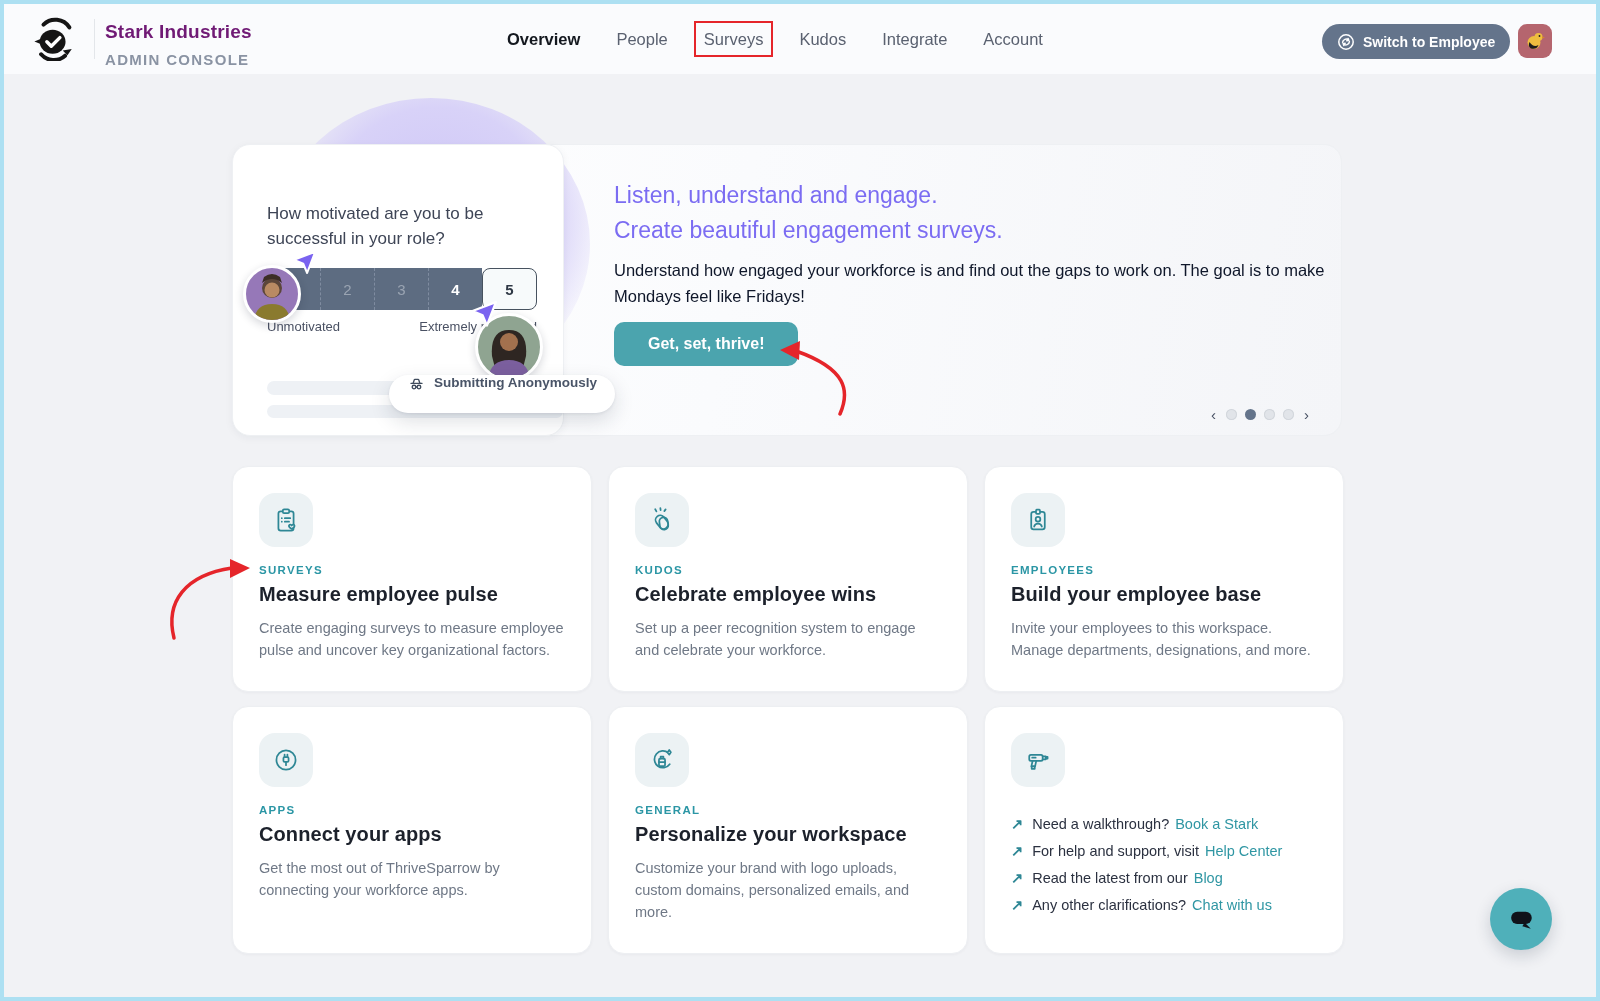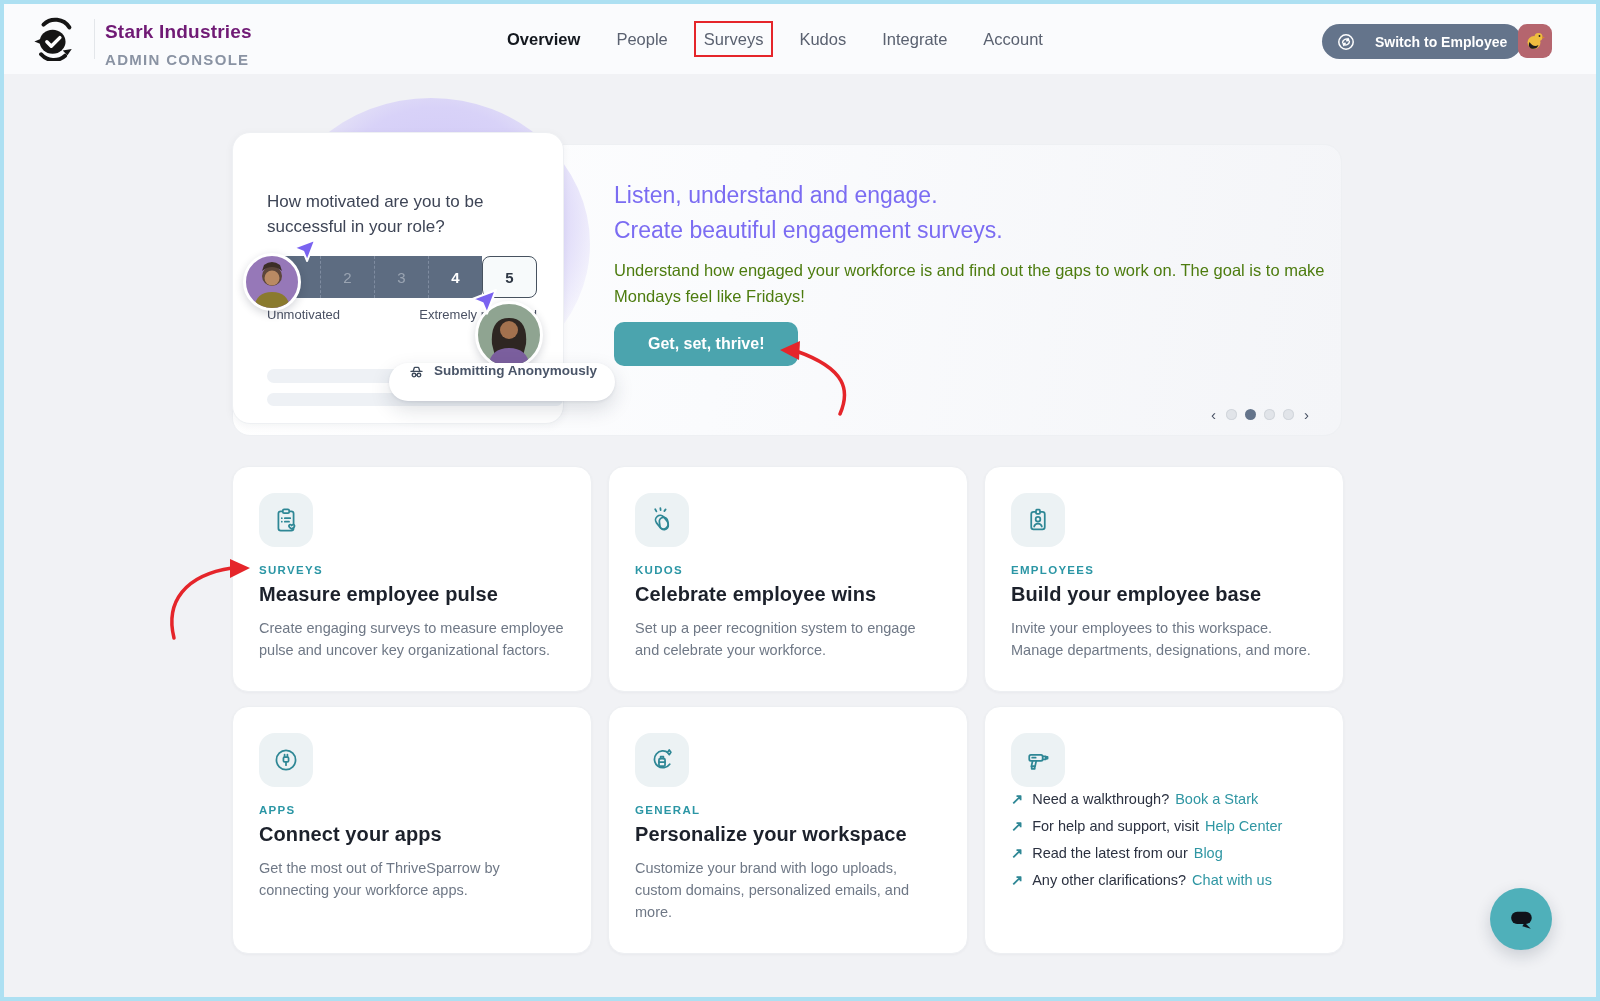--- a/index.html
+++ b/index.html
@@ -15,28 +15,28 @@
   .brand-divider { position:absolute; left:90px; top:15px; width:1px; height:40px; background:#e3e6ea; }
   .brand { position:absolute; left:101px; top:17px; }
   .brand-name { font-size:19px; font-weight:700; color:#701a75; letter-spacing:.2px; }
   .brand-sub { margin-top:8px; font-size:15px; font-weight:700; letter-spacing:1.3px; color:#8a93a3; }
   .nav { position:absolute; left:503px; top:0; height:70px; display:flex; align-items:center; gap:36px; font-size:16.5px; color:#5a6170; }
   .nav-item { cursor:pointer; white-space:nowrap; }
   .nav-item.active { color:#14181f; font-weight:700; }
   .nav-item.boxed { position:relative; }
   .red-box { position:absolute; left:-10px; right:-10px; top:-9px; bottom:-8px; border:2px solid #e5252a; }
   .switch-btn { position:absolute; left:1318px; top:20px; height:35px; padding:0 15px; border-radius:18px;
-    background:#64748b; color:#fff; font-size:14px; font-weight:700; display:flex; align-items:center; gap:20px; border:none; cursor:pointer; }
+    background:#64748b; color:#fff; font-size:14px; font-weight:700; display:flex; align-items:center; gap:8px; border:none; cursor:pointer; }
   .top-avatar { position:absolute; left:1514px; top:20px; width:34px; height:34px; border-radius:9px; background:#b5656e; display:flex; align-items:center; justify-content:center; cursor:pointer; }
   
   .banner { position:absolute; left:228px; top:140px; width:1110px; height:292px; border-radius:18px;
     background:linear-gradient(100deg,#ffffff 0%,#fafbfd 45%,#f4f5f8 100%); border:1px solid #eef0f3; }
   .blob { position:absolute; left:268px; top:94px; width:318px; height:292px; border-radius:50%;
     background:radial-gradient(circle at 52% 42%, #ccc4f6 0%, #d8d2f8 48%, rgba(216,210,248,0) 74%); }
-  .illus { position:absolute; left:228px; top:128px; width:332px; height:292px; background:#fff; border-radius:18px;
+  .illus { position:absolute; left:228px; top:140px; width:332px; height:292px; background:#fff; border-radius:18px;
     border:1px solid #eef0f3; box-shadow:0 2px 8px rgba(25,35,55,.05); }
   .question { position:absolute; left:34px; top:56px; width:252px; font-size:17px; line-height:25px; color:#3e4556; font-weight:500; }
   .scale { position:absolute; left:34px; top:123px; width:270px; height:42px; display:flex; border-radius:10px; }
   .scale-cell { flex:1; display:flex; align-items:center; justify-content:center; font-size:15px; color:#9aa4b2; background:#5d6c81; border-right:1px dashed #7f8ca0; }
   .scale-cell.v1 { border-radius:10px 0 0 10px; }
   .scale-cell.v4 { color:#ffffff; font-weight:700; border-right:none; }
   .scale-cell.v5 { background:#f7fafb; color:#2f3845; font-weight:600; border:1.5px solid #47525f; border-radius:8px; }
   .scale-labels { position:absolute; left:34px; top:174px; width:270px; display:flex; justify-content:space-between; font-size:13px; color:#4a5163; }
   .illus-avatar { position:absolute; border-radius:50%; border:3px solid #fff; box-shadow:0 3px 8px rgba(25,35,55,.18); overflow:hidden; }
   .av-man { left:10px; top:120px; width:58px; height:58px; background:#9678b8; }
@@ -44,40 +44,40 @@
   .cursor { position:absolute; }
   .cursor1 { left:56px; top:103px; width:30px; height:30px; }
   .cursor2 { left:234px; top:153px; width:33px; height:33px; }
   .skel { position:absolute; background:#eef1f5; border-radius:7px; }
   .skel1 { left:34px; top:236px; width:288px; height:14px; }
   .skel2 { left:34px; top:260px; width:296px; height:13px; }
   .anon-pill { position:absolute; left:156px; top:230px; height:38px; border-radius:19px; background:#fff;
     box-shadow:0 8px 20px rgba(30,40,60,.15), 0 1px 3px rgba(30,40,60,.08);
     display:flex; gap:8px; padding:0 18px; font-size:13.5px; font-weight:600; color:#4a5568; white-space:nowrap; }
   .headline { position:absolute; left:610px; top:174px; font-size:23px; line-height:35px; font-weight:500; color:#7b6cf2; }
-  .hero-body { position:absolute; left:610px; top:253px; width:712px; font-size:16.5px; line-height:26px; color:#4d7c0f; }
+  .hero-body { position:absolute; left:610px; top:253px; width:712px; font-size:16.5px; line-height:26px; color:#0f172a; }
   .cta { position:absolute; left:610px; top:318px; height:44px; padding:0 34px; border:none; border-radius:10px;
     background:#4ba4ae; color:#fff; font-size:16px; font-weight:700; display:flex; align-items:center; cursor:pointer; }
   .carousel { position:absolute; left:1205px; top:399px; height:22px; display:flex; align-items:center; gap:8px; }
   .chev { color:#475063; font-size:15px; line-height:1; cursor:pointer; padding:0 2px; }
   .chev-left::before { content:"\2039"; }
   .chev-right::before { content:"\203A"; }
   .dot { width:11px; height:11px; border-radius:50%; background:#e1e4e9; box-shadow:inset 0 0 0 1px #d2d6dc; cursor:pointer; }
   .dot.active { background:#64748b; box-shadow:none; }
   
   .card { position:absolute; width:360px; background:#fff; border:1px solid #edeff2; border-radius:16px;
     box-shadow:0 1px 3px rgba(20,30,50,.04); padding:26px; }
   .row1 { top:462px; height:226px; }
   .row2 { top:702px; height:248px; }
   .col1 { left:228px; } .col2 { left:604px; } .col3 { left:980px; }
   .icon-tile { width:54px; height:54px; border-radius:16px; background:#ecf2f4; display:flex; align-items:center; justify-content:center; }
   .eyebrow { margin-top:17px; font-size:11.5px; font-weight:700; letter-spacing:1.3px; color:#2b96a5; }
   .card-title { margin-top:7px; font-size:20px; font-weight:600; color:#1c212b; letter-spacing:.1px; }
   .card-desc { margin-top:11px; font-size:14.5px; line-height:22px; color:#6f7886; }
-  .help-links { margin-top:4px; display:flex; flex-direction:column; gap:11px; }
+  .help-links { margin-top:29px; display:flex; flex-direction:column; gap:11px; }
   .help-row { display:flex; align-items:baseline; gap:9px; font-size:14.5px; color:#2b3140; white-space:nowrap; }
   .ne-arrow { color:#2e8795; font-weight:700; }
   .ne-arrow::before { content:"\2197"; }
   .tlink { color:#2f96a3; margin-left:-3px; cursor:pointer; text-decoration:none; }
   .help-prefix { }
   
   .chat-fab { position:absolute; left:1486px; top:884px; width:62px; height:62px; border-radius:50%; background:#4fb0ba;
     display:flex; align-items:center; justify-content:center; box-shadow:0 6px 16px rgba(20,40,60,.18); cursor:pointer; }
   
   .annot { position:absolute; pointer-events:none; }

